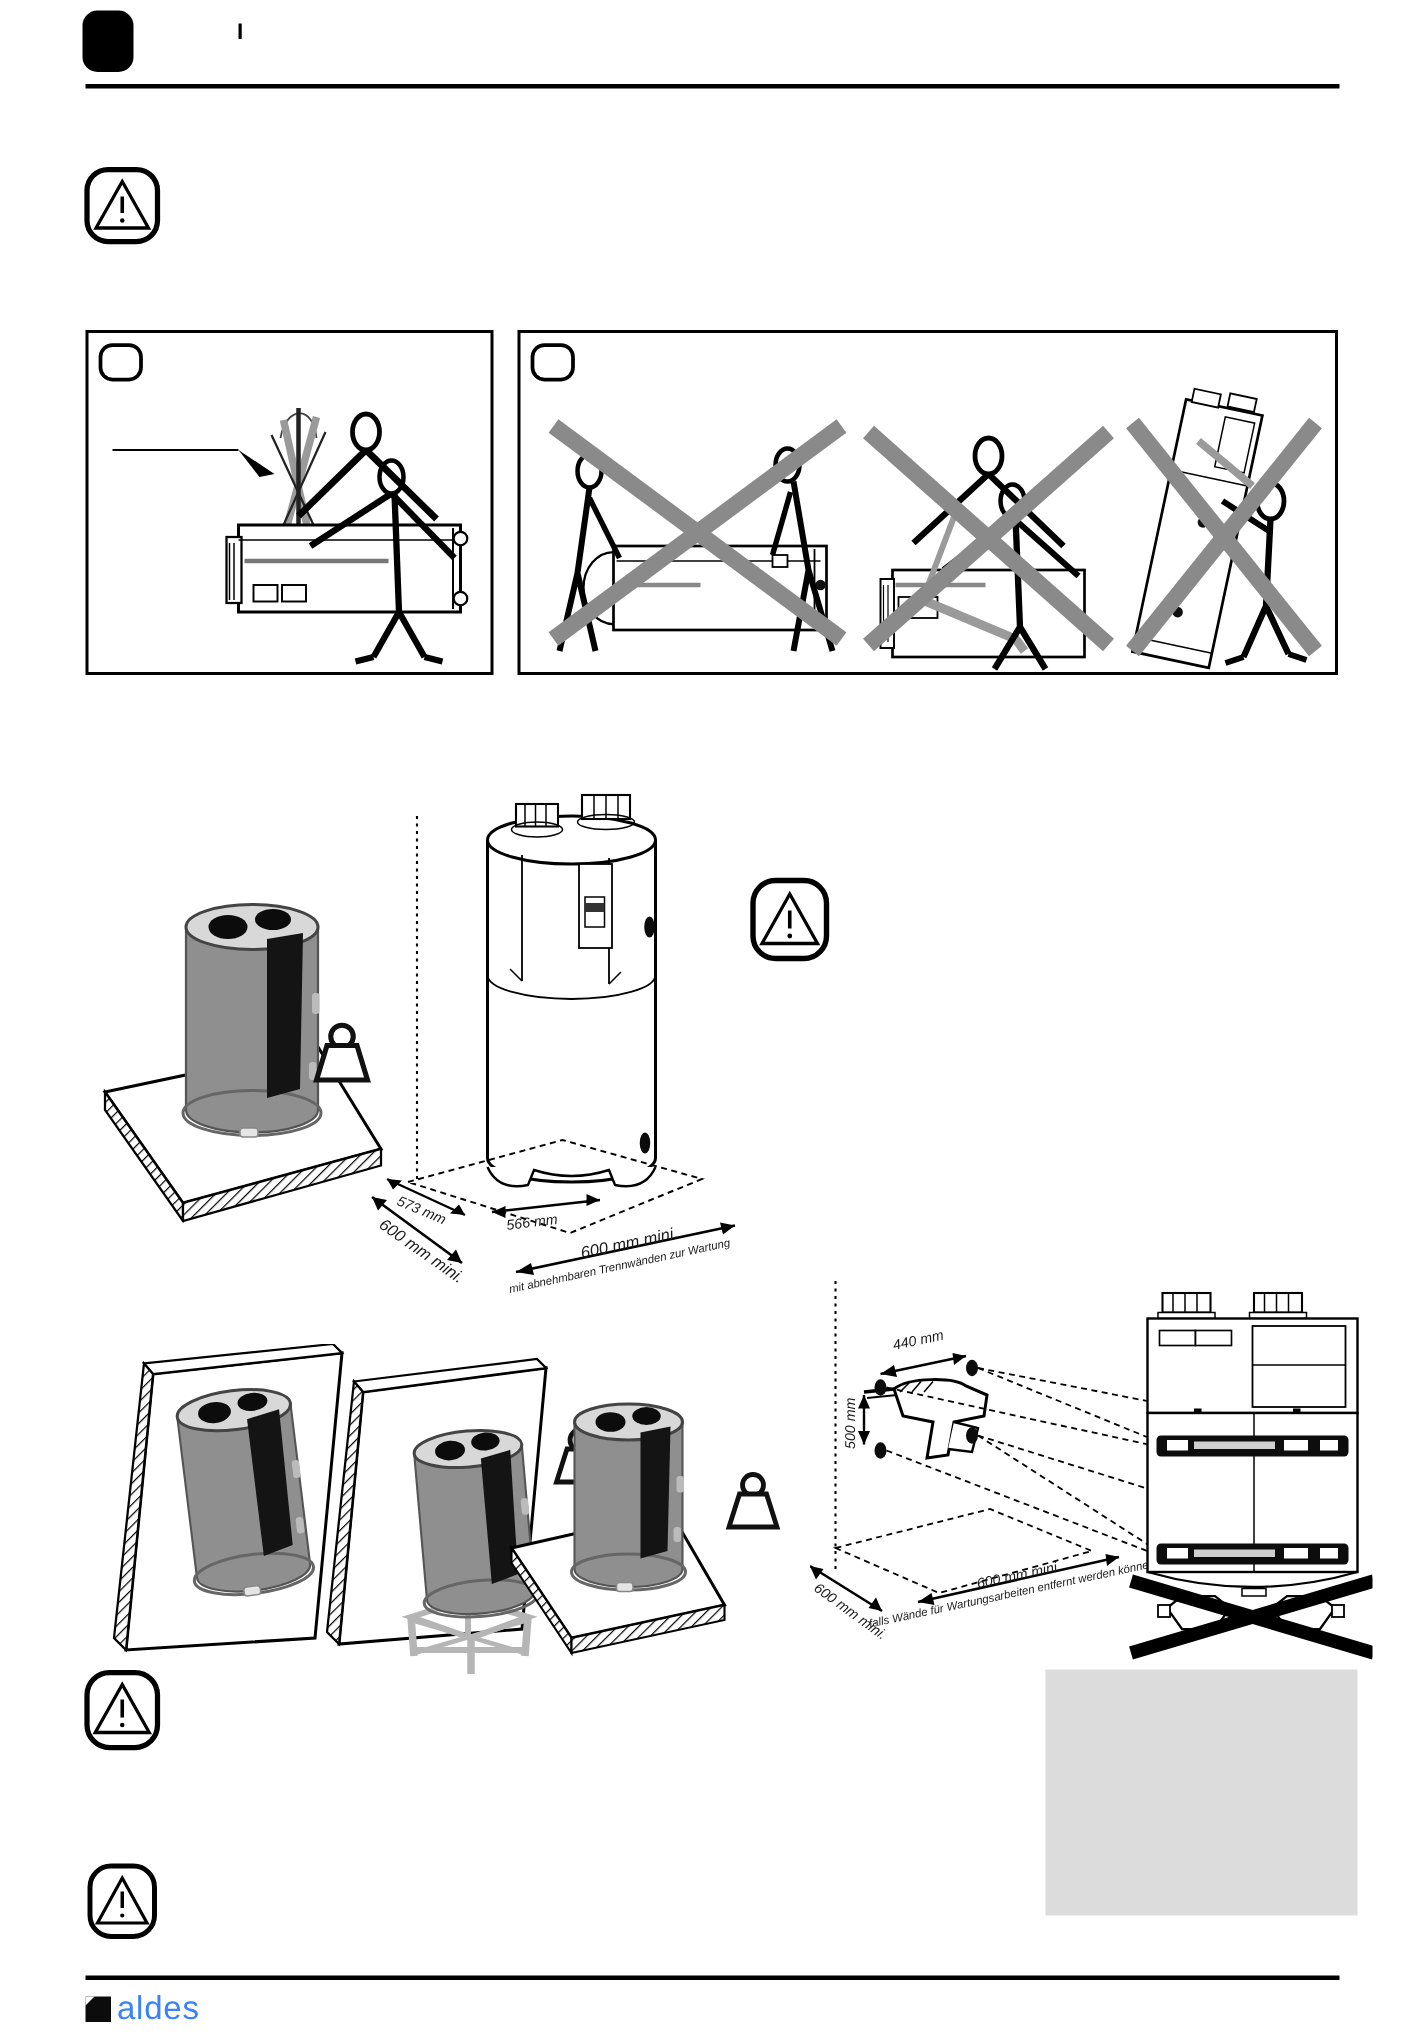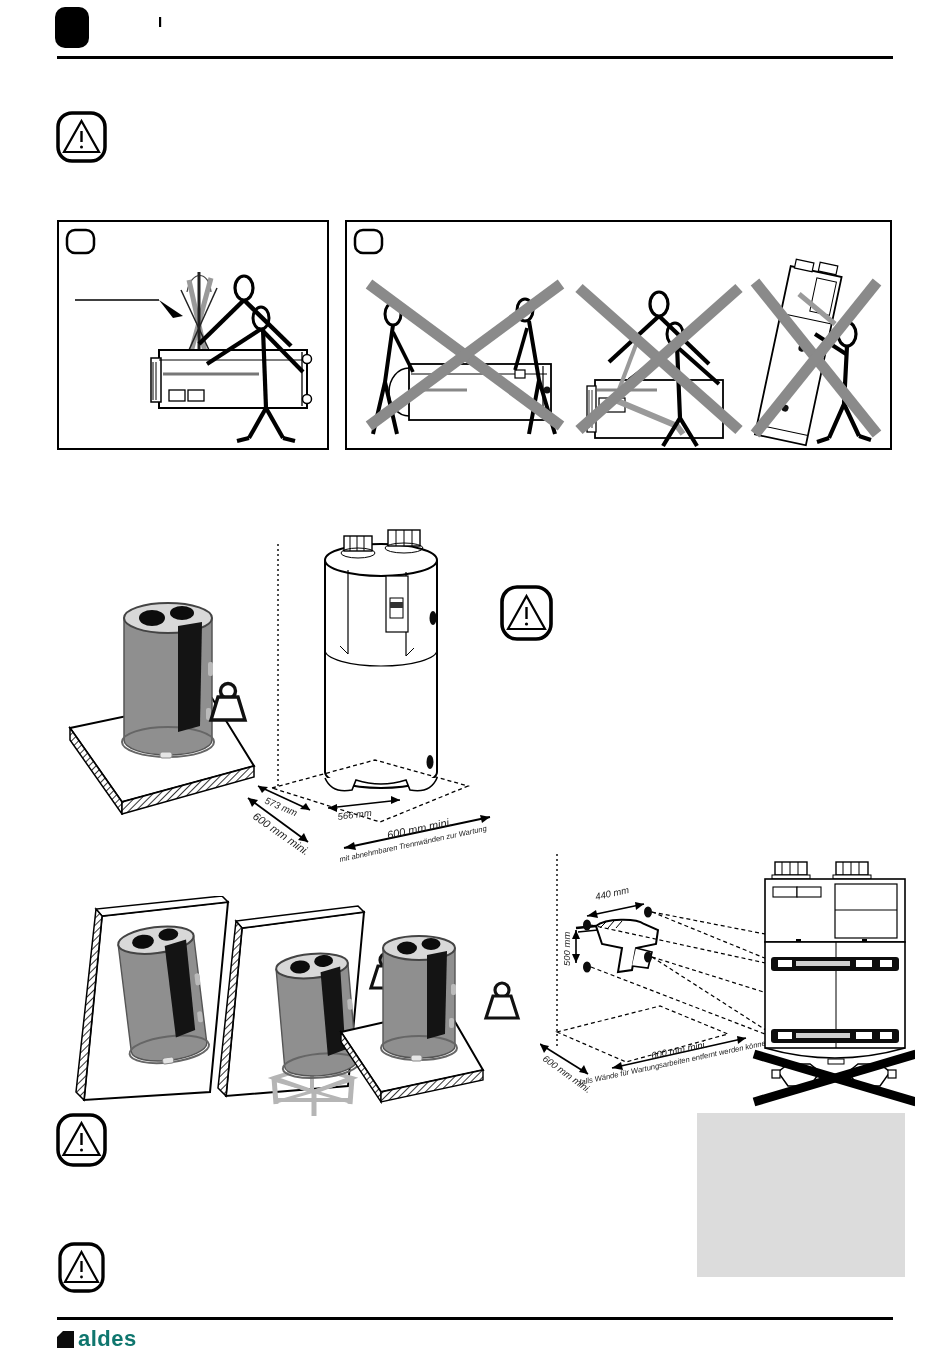--- a/index.html
+++ b/index.html
@@ -11,21 +11,21 @@
   .abs{position:absolute;}
   .rule{background:#000;height:3px;}
   .badge{background:#000;border-radius:10px;}
   .tick{font-weight:bold;font-size:15px;color:#000;}
   .framebox{border:2.5px solid #000;background:#fff;}
   .graybox{background:#dcdcdc;}
   .logo-row{display:flex;align-items:center;gap:4px;}
   .logo-square{position:relative;width:17px;height:17px;background:#0c0c0c;}
   .logo-square .notch{position:absolute;left:0;top:0;width:0;height:0;
     border-top:6px solid #fff;border-right:6px solid transparent;}
-  .logo-text{font-weight:bold;font-size:22px;letter-spacing:0.5px;color:#0f766e;}
+  .logo-text{font-weight:normal;font-size:22px;letter-spacing:0.5px;color:#3b82f6;}
   svg{display:block;}
   svg text{font-family:"Liberation Sans",sans-serif;fill:#1a1a1a;}
   .dim{font-size:11px;font-style:italic;}
   .dimsmall{font-size:9.5px;font-style:italic;}
   .note{font-size:7.6px;font-style:italic;}
 </style>
 </head>
 <body>
 
 <div class="page">

